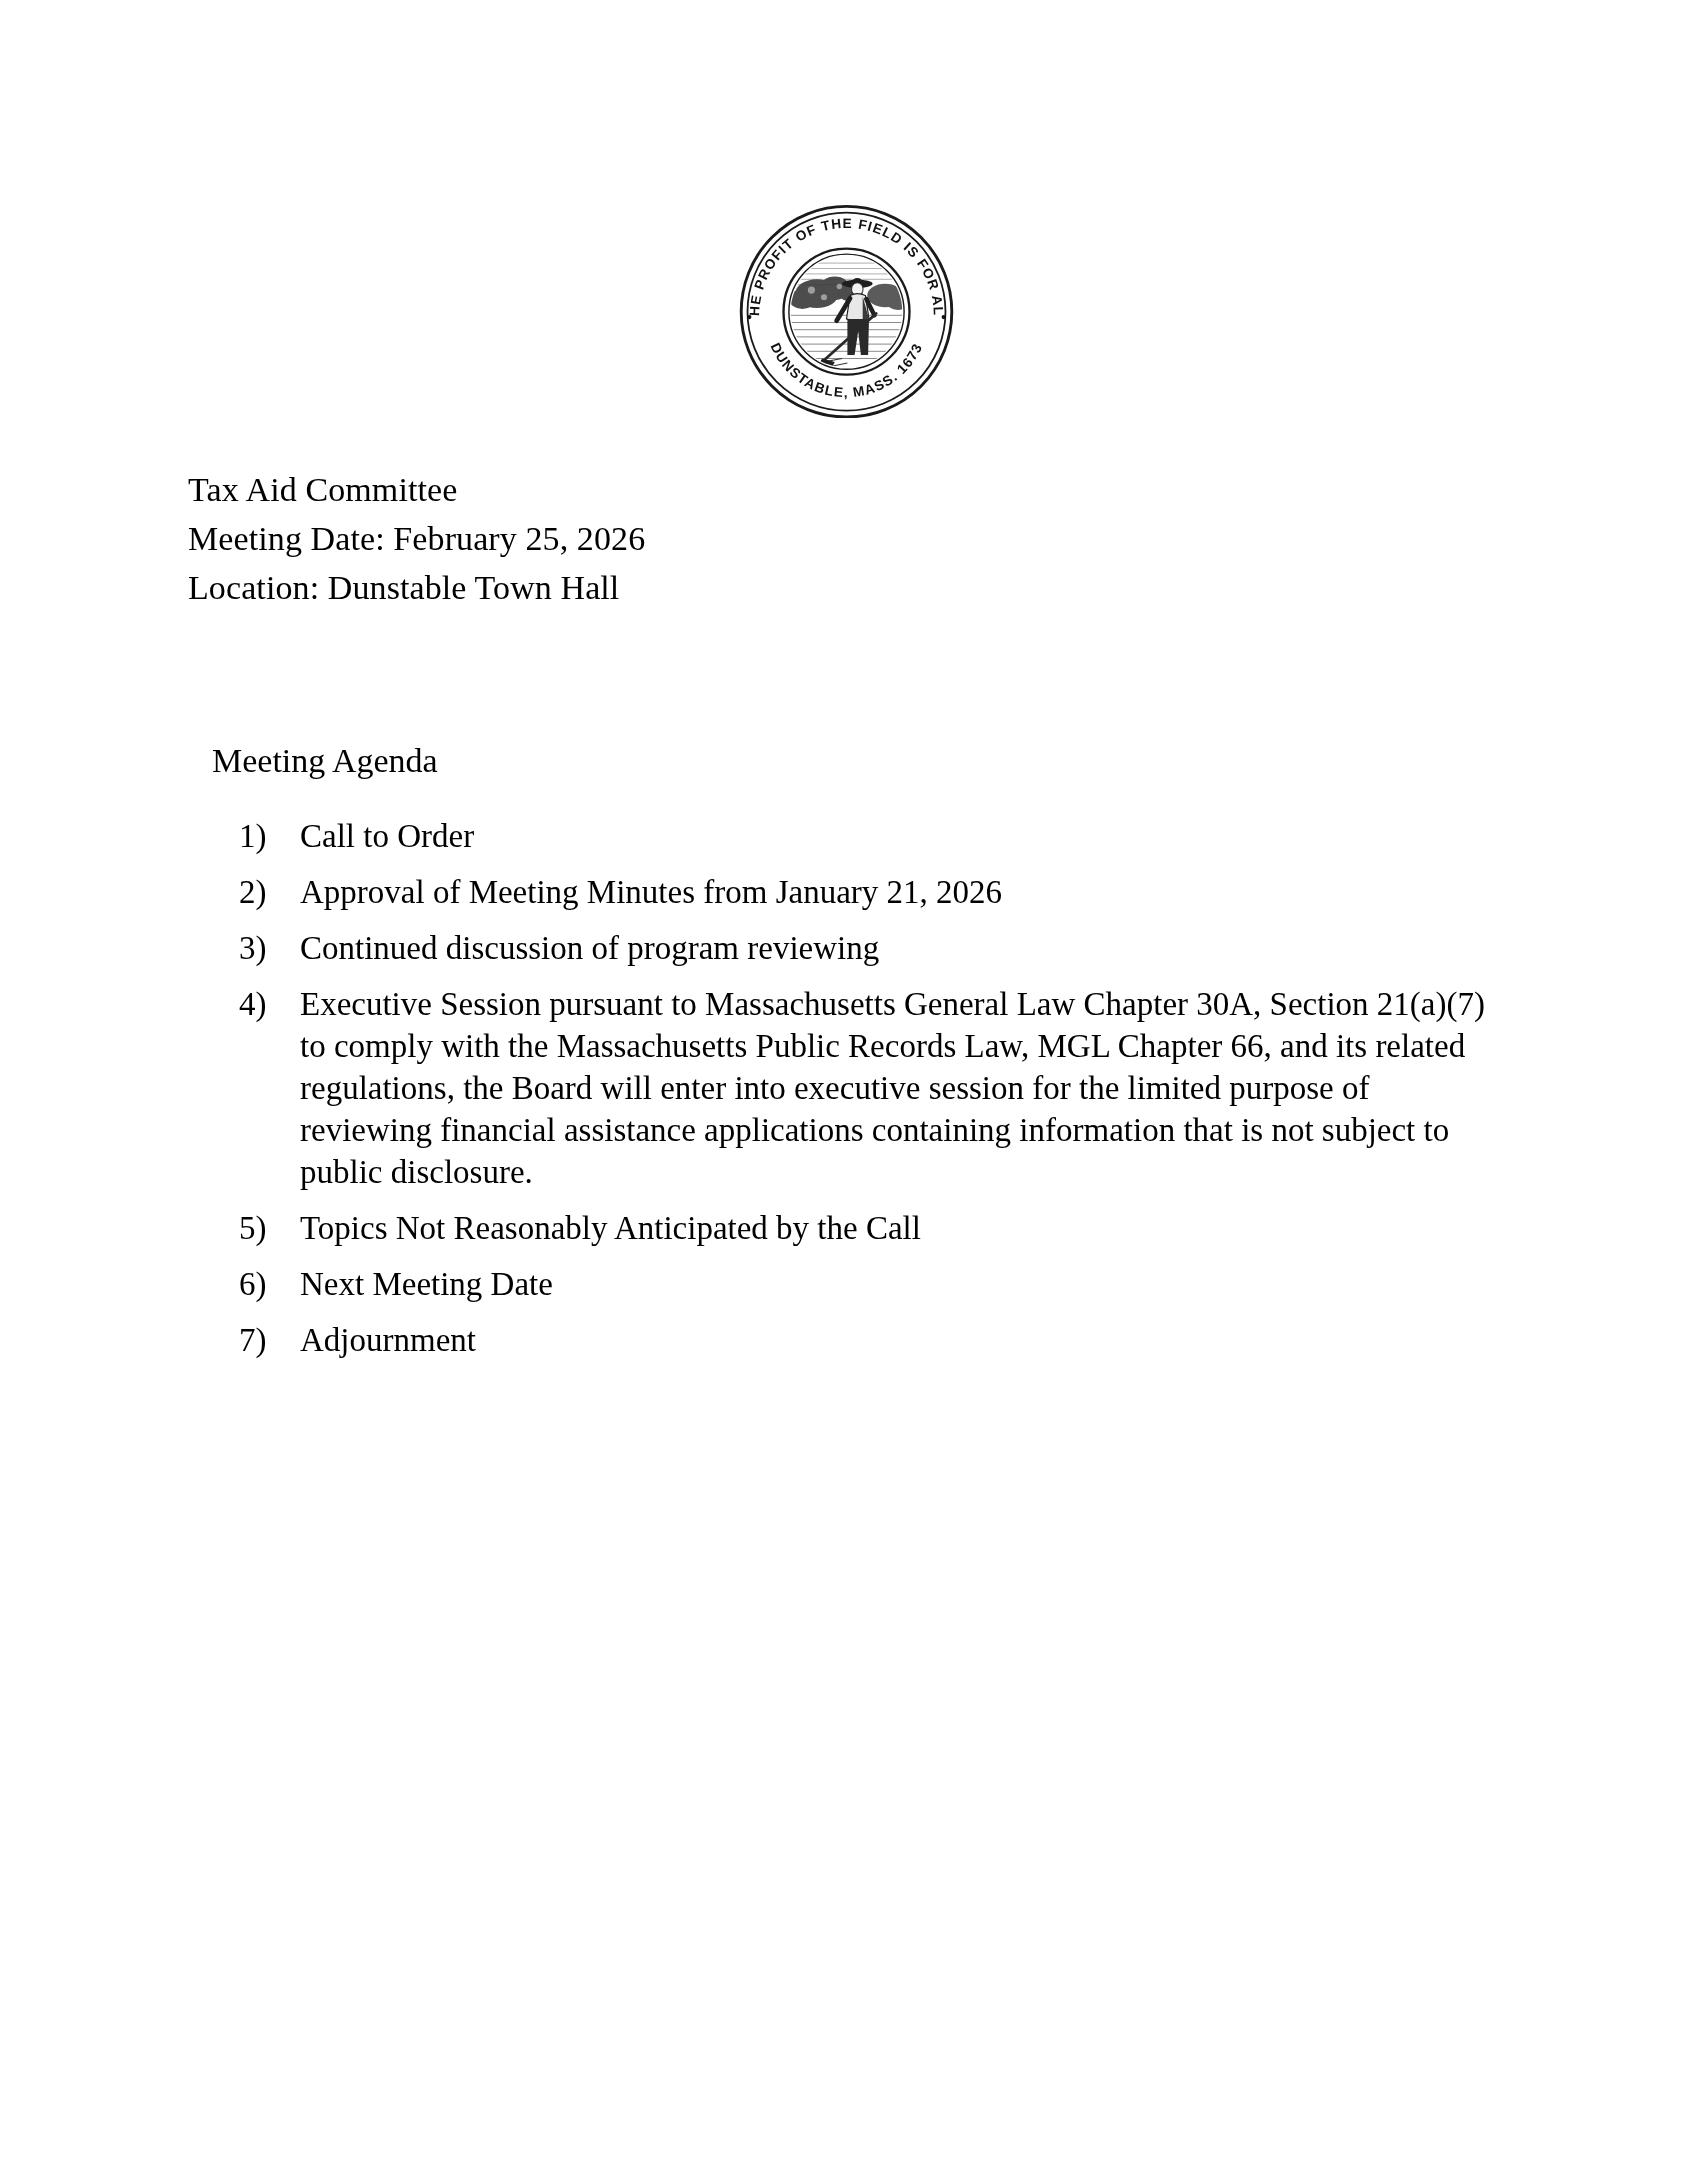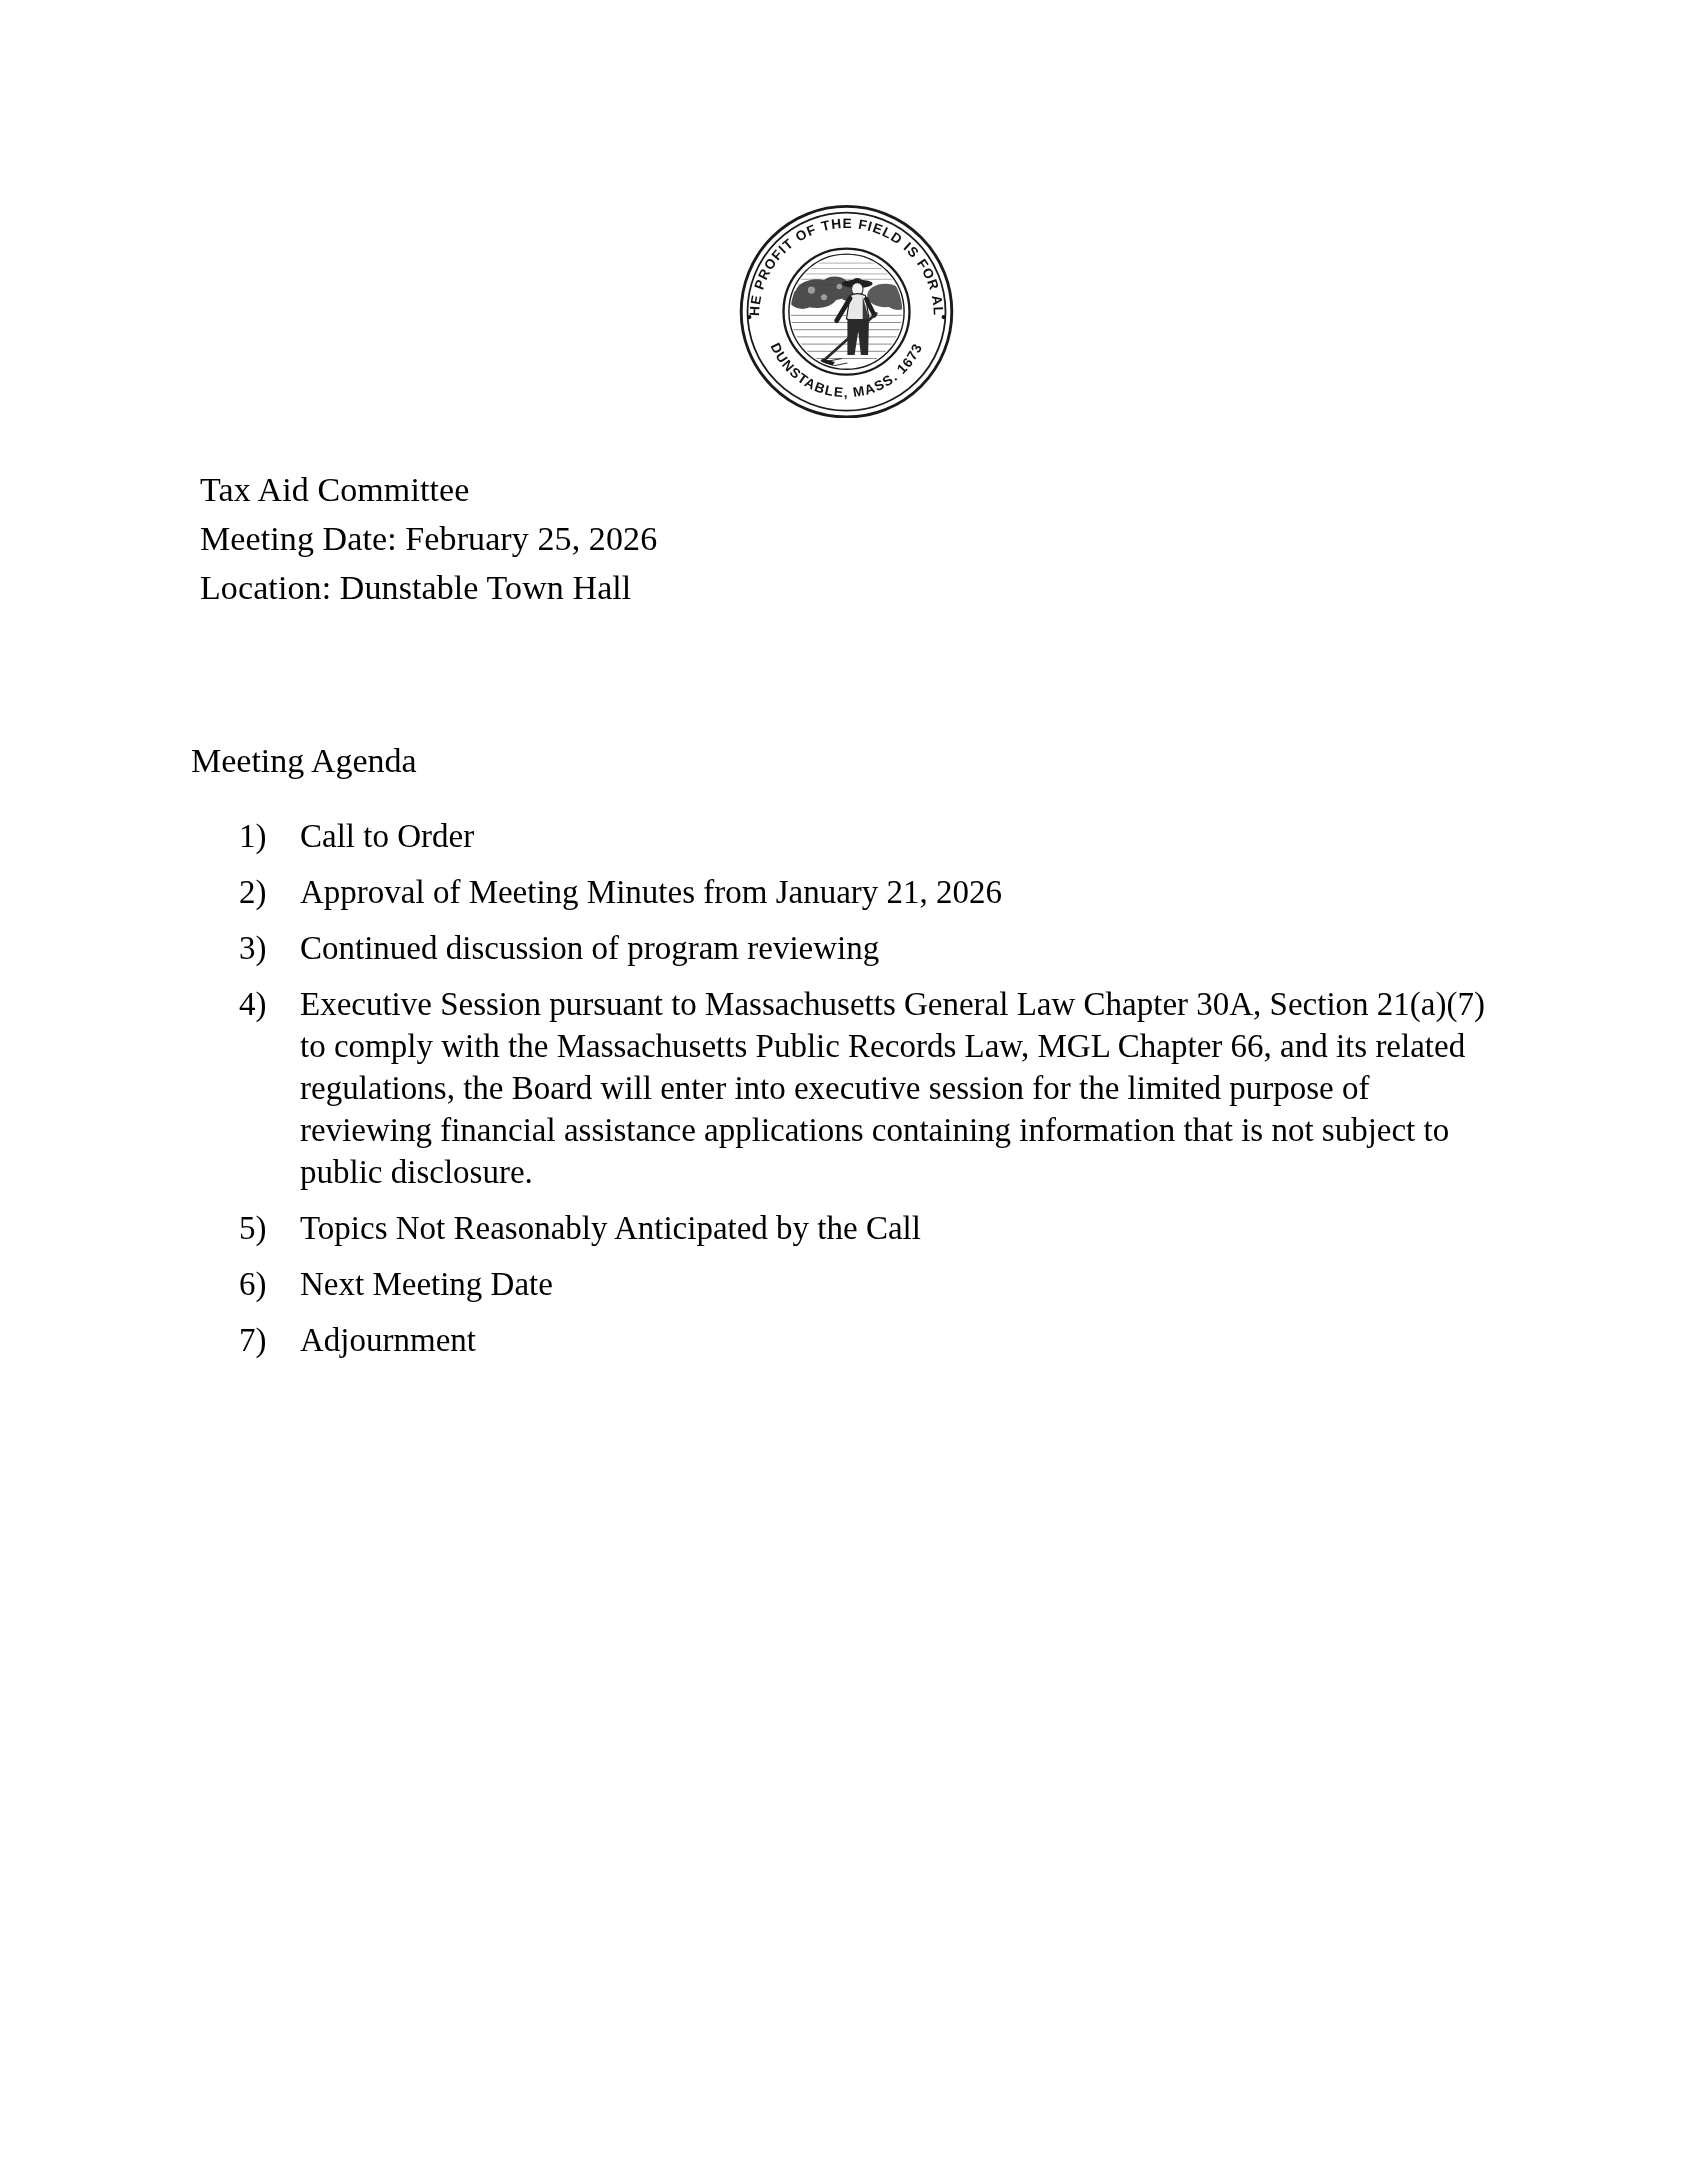--- a/index.html
+++ b/index.html
@@ -29,35 +29,35 @@
     left: 734px;
     top: 200px;
     width: 225px;
     height: 218px;
   }
   .seal-wrap svg { display: block; width: 100%; height: 100%; }
 
   
   .header-block {
     position: absolute;
-    left: 200px;
+    left: 188px;
     top: 465px;
     width: 1278px;
   }
   .header-line {
     font-size: 34px;
     line-height: 49px;
     letter-spacing: 0.1px;
     white-space: nowrap;
   }
 
   
   .agenda-heading {
     position: absolute;
-    left: 191px;
+    left: 212px;
     top: 736px;
     font-size: 34px;
     line-height: 49px;
   }
 
   
   .agenda-list {
     position: absolute;
     left: 239px;
     top: 801px;

